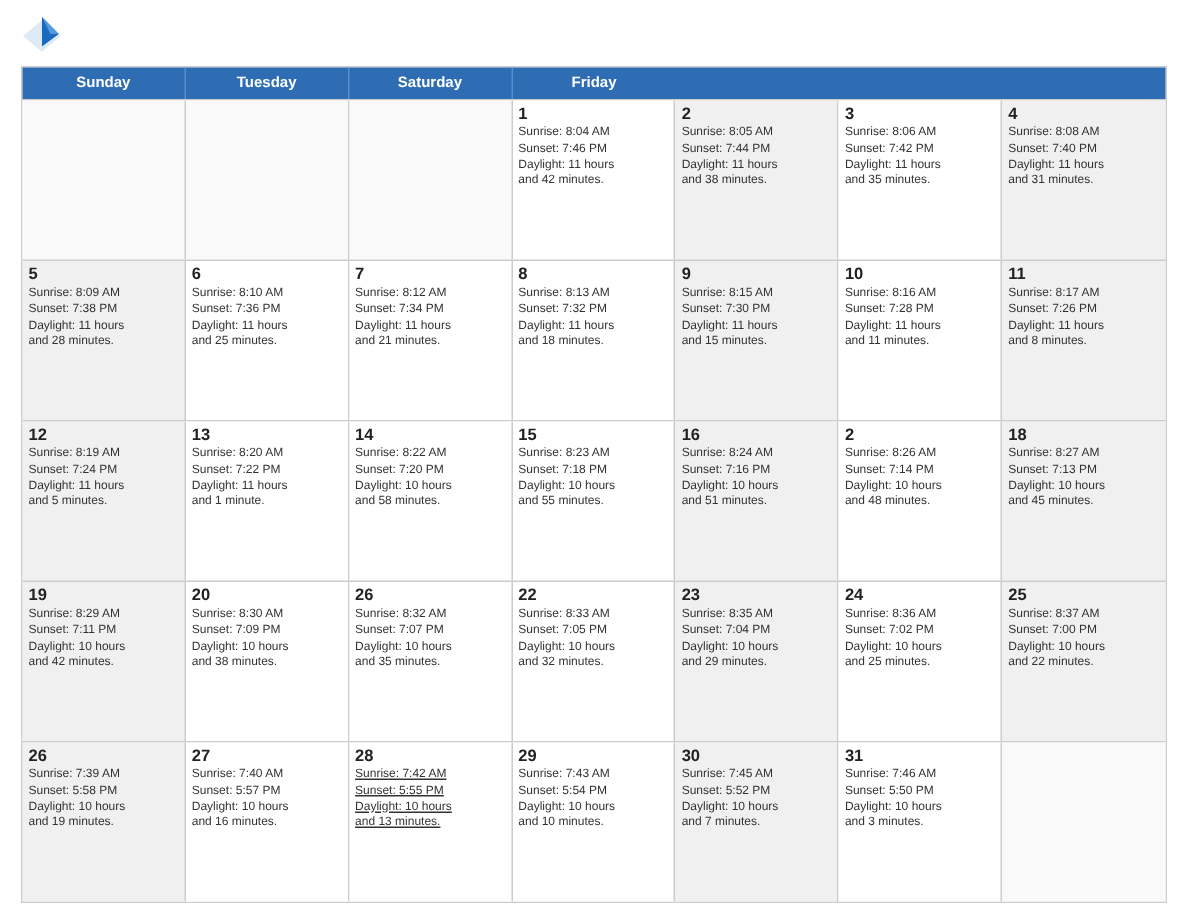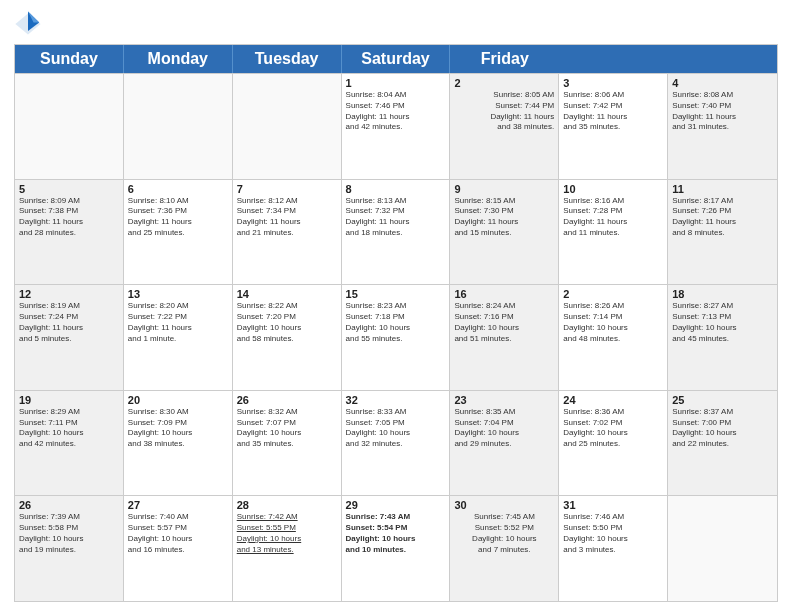--- a/index.html
+++ b/index.html
@@ -61,21 +61,21 @@
       flex-direction: column;
       border: 1px solid #ccc;
     }
     .cal-header-row {
       display: grid;
       grid-template-columns: repeat(7, 1fr);
       background: #2e6db4;
     }
     .cal-header-cell {
       color: #fff;
-      font-size: 16px;
+      font-size: 10px;
       font-weight: bold;
       text-align: center;
       padding: 5px 2px;
       border-right: 1px solid #5590cc;
     }
     .cal-header-cell:last-child { border-right: none; }
     .cal-body {
       flex: 1;
       display: flex;
       flex-direction: column;
@@ -129,40 +129,39 @@
     </div>
     <div class="title-block">
       <h1></h1>
       <h2></h2>
     </div>
   </div>
 
   <div class="calendar">
     <div class="cal-header-row">
         <div class="cal-header-cell">Sunday</div>
-        <div class="cal-header-cell">Monday</div>
         <div class="cal-header-cell">Tuesday</div>
         <div class="cal-header-cell">Saturday</div>
         <div class="cal-header-cell">Friday</div>
       </div>
     <div class="cal-body">
         <div class="cal-row">
           <div class="cal-cell empty"></div>
           <div class="cal-cell empty"></div>
           <div class="cal-cell empty"></div>
           <div class="cal-cell">
             <div class="day-number">1</div>
             <div class="day-info" style="white-space: pre-line;">Sunrise: 8:04 AM
 Sunset: 7:46 PM
 Daylight: 11 hours
 and 42 minutes.</div>
           </div>
           <div class="cal-cell shaded">
             <div class="day-number">2</div>
-            <div class="day-info" style="white-space: pre-line; text-align: right;">Sunrise: 8:05 AM
+            <div class="day-info" style="white-space: pre-line;">Sunrise: 8:05 AM
 Sunset: 7:44 PM
 Daylight: 11 hours
 and 38 minutes.</div>
           </div>
           <div class="cal-cell">
             <div class="day-number">3</div>
             <div class="day-info" style="white-space: pre-line;">Sunrise: 8:06 AM
 Sunset: 7:42 PM
 Daylight: 11 hours
 and 35 minutes.</div>
@@ -293,21 +292,21 @@
 and 38 minutes.</div>
           </div>
           <div class="cal-cell">
             <div class="day-number">26</div>
             <div class="day-info" style="white-space: pre-line;">Sunrise: 8:32 AM
 Sunset: 7:07 PM
 Daylight: 10 hours
 and 35 minutes.</div>
           </div>
           <div class="cal-cell">
-            <div class="day-number">32</div>
+            <div class="day-number">22</div>
             <div class="day-info" style="white-space: pre-line;">Sunrise: 8:33 AM
 Sunset: 7:05 PM
 Daylight: 10 hours
 and 32 minutes.</div>
           </div>
           <div class="cal-cell shaded">
             <div class="day-number">23</div>
             <div class="day-info" style="white-space: pre-line;">Sunrise: 8:35 AM
 Sunset: 7:04 PM
 Daylight: 10 hours
@@ -345,28 +344,28 @@
           </div>
           <div class="cal-cell">
             <div class="day-number">28</div>
             <div class="day-info" style="white-space: pre-line; text-decoration: underline;">Sunrise: 7:42 AM
 Sunset: 5:55 PM
 Daylight: 10 hours
 and 13 minutes.</div>
           </div>
           <div class="cal-cell">
             <div class="day-number">29</div>
-            <div class="day-info" style="white-space: pre-line; font-weight: bold;">Sunrise: 7:43 AM
+            <div class="day-info" style="white-space: pre-line;">Sunrise: 7:43 AM
 Sunset: 5:54 PM
 Daylight: 10 hours
 and 10 minutes.</div>
           </div>
           <div class="cal-cell shaded">
             <div class="day-number">30</div>
-            <div class="day-info" style="white-space: pre-line; text-align: center;">Sunrise: 7:45 AM
+            <div class="day-info" style="white-space: pre-line;">Sunrise: 7:45 AM
 Sunset: 5:52 PM
 Daylight: 10 hours
 and 7 minutes.</div>
           </div>
           <div class="cal-cell">
             <div class="day-number">31</div>
             <div class="day-info" style="white-space: pre-line;">Sunrise: 7:46 AM
 Sunset: 5:50 PM
 Daylight: 10 hours
 and 3 minutes.</div>

